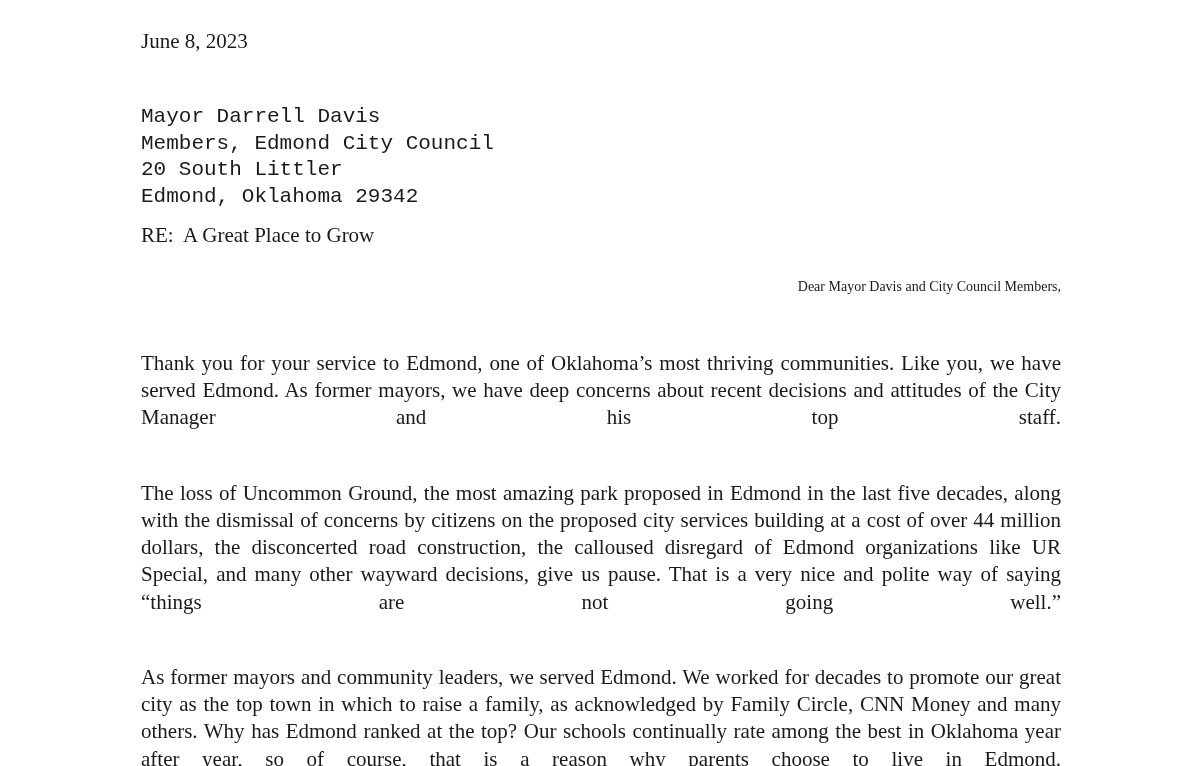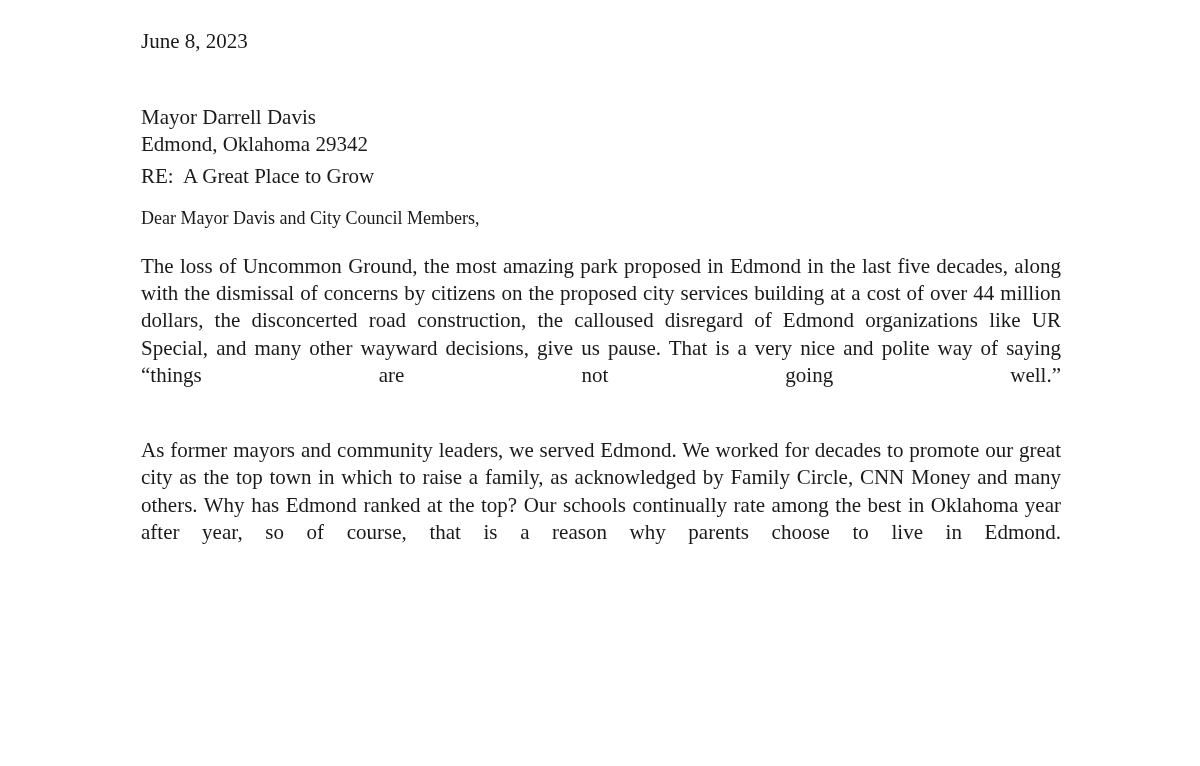--- a/index.html
+++ b/index.html
@@ -30,35 +30,37 @@
   .date-line {
     font-size: 21px;
     line-height: 27px;
     margin-top: 28px;
     white-space: pre;
   }
   .recipient-block {
     margin-top: 49px;
     font-size: 21px;
     line-height: 26.5px;
+    font-family: Liberation Mono, monospace;
   }
   .recipient-line {
     white-space: pre;
   }
   .subject-line {
-    margin-top: 6px;
+    margin-top: 12px;
     font-size: 21px;
     line-height: 27px;
     white-space: pre;
   }
   .salutation-line {
-    margin-top: 15px;
-    font-size: 18px;
+    margin-top: 24px;
+    font-size: 14px;
     line-height: 27px;
     white-space: pre;
+    text-align: right;
   }
   .para {
     font-size: 21px;
     line-height: 27.2px;
     text-align: justify;
     text-justify: inter-word;
     hyphens: none;
   }
   .para.first-para {
     margin-top: 50px;
@@ -73,26 +75,29 @@
 </head>
 <body>
 
 <div class="page">
   <div class="letter-body">
 
     <div class="date-line">June 8, 2023</div>
 
     <div class="recipient-block">
       <div class="recipient-line">Mayor Darrell Davis</div>
+      <div class="recipient-line">Members, Edmond City Council</div>
+      <div class="recipient-line">20 South Littler</div>
       <div class="recipient-line">Edmond, Oklahoma 29342</div>
     </div>
 
     <div class="subject-line">RE:  A Great Place to Grow</div>
 
     <div class="salutation-line">Dear Mayor Davis and City Council Members,</div>
 
+    <p class="para first-para">Thank you for your service to Edmond, one of Oklahoma’s most thriving communities.  Like you, we have served Edmond.  As former mayors, we have deep concerns about recent decisions and attitudes of the City Manager and his top staff.</p>
 
     <p class="para">The loss of Uncommon Ground, the most amazing park proposed in Edmond in the last five decades, along with the dismissal of concerns by citizens on the proposed city services building at a cost of over 44 million dollars, the disconcerted road construction, the calloused disregard of Edmond organizations like UR Special, and many other wayward decisions, give us pause.  That is a very nice and polite way of saying “things are not going well.”</p>
 
     <p class="para">As former mayors and community leaders, we served Edmond.  We worked for decades to promote our great city as the top town in which to raise a family, as acknowledged by Family Circle, CNN Money and many others. Why has Edmond ranked at the top?  Our schools continually rate among the best in Oklahoma year after year, so of course, that is a reason why parents choose to live in Edmond.</p>
 
   </div>
 </div>
 
 </body></html>

